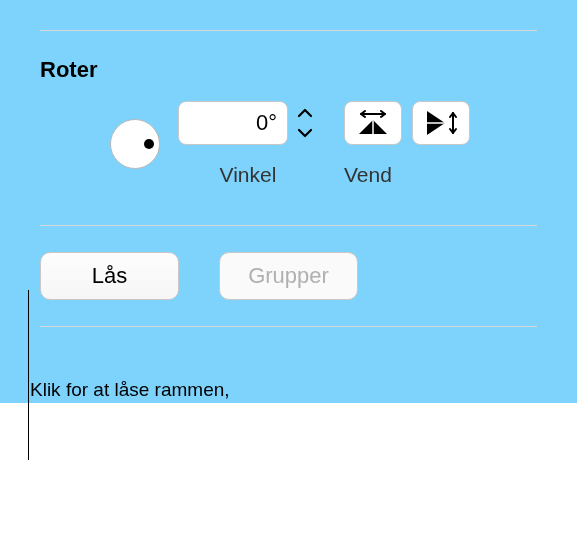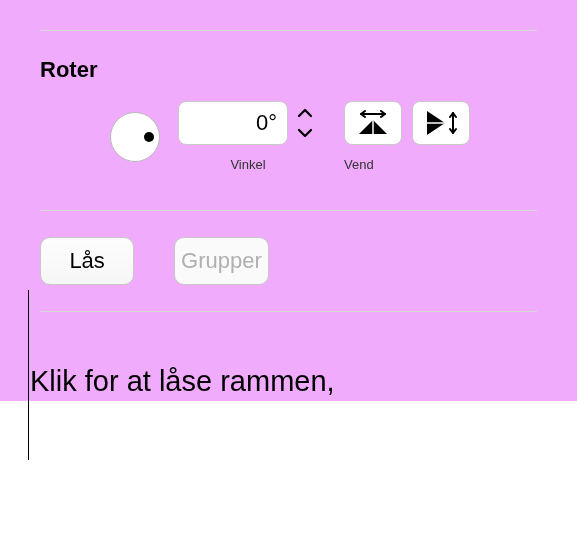--- a/index.html
+++ b/index.html
@@ -5,21 +5,21 @@
     * { box-sizing: border-box; margin: 0; padding: 0; }
     body {
       font-family: -apple-system, BlinkMacSystemFont, "Helvetica Neue", sans-serif;
       background: #fff;
       width: 577px;
       height: 558px;
       padding: 0;
     }
     .panel {
       padding: 30px 40px 0 40px;
-      background: #f0abfc;
+      background: #7dd3fc;
     }
     .divider {
       border: none;
       border-top: 1px solid #d8d8d8;
       margin: 0;
     }
     .section-title {
       font-size: 22px;
       font-weight: 600;
       color: #000;
@@ -87,23 +87,23 @@
       border: none;
       background: transparent;
       cursor: pointer;
       padding: 0;
       display: flex;
       align-items: center;
       justify-content: center;
     }
     .stepper-btn svg { display: block; }
     .sub-label {
-      font-size: 13px;
+      font-size: 21px;
       color: #333;
-      margin-top: 12px;
+      margin-top: 18px;
     }
     .flip-group {
       display: flex;
       flex-direction: column;
       align-items: flex-start;
       margin-left: 8px;
     }
     .flip-btns {
       display: flex;
       gap: 10px;
@@ -116,21 +116,21 @@
       background: #fff;
       cursor: pointer;
       display: flex;
       align-items: center;
       justify-content: center;
       padding: 0;
     }
     .spacer { height: 28px; }
     .button-grid {
       display: grid;
-      grid-template-columns: 1fr 1fr 1fr 1fr;
+      grid-template-columns: 1fr 1fr 1fr;
       gap: 18px 40px;
       margin: 26px 0 26px 0;
     }
     .action-btn {
       height: 48px;
       border: 1px solid #c8c8c8;
       border-radius: 10px;
       background: linear-gradient(#fdfdfd, #f6f6f6);
       font-size: 22px;
       color: #000;
@@ -143,21 +143,21 @@
       cursor: default;
     }
     .callout-line {
       position: absolute;
       border-left: 1.5px solid #000;
       left: 28px;
       top: 290px;
       height: 170px;
     }
     .callout-text {
-      font-size: 29px;
+      font-size: 19px;
       color: #000;
       line-height: 1.35;
       margin-top: 50px;
       margin-left: -10px;
       max-width: 350px;
     }
     .container {
       position: relative;
     }
   </style>

